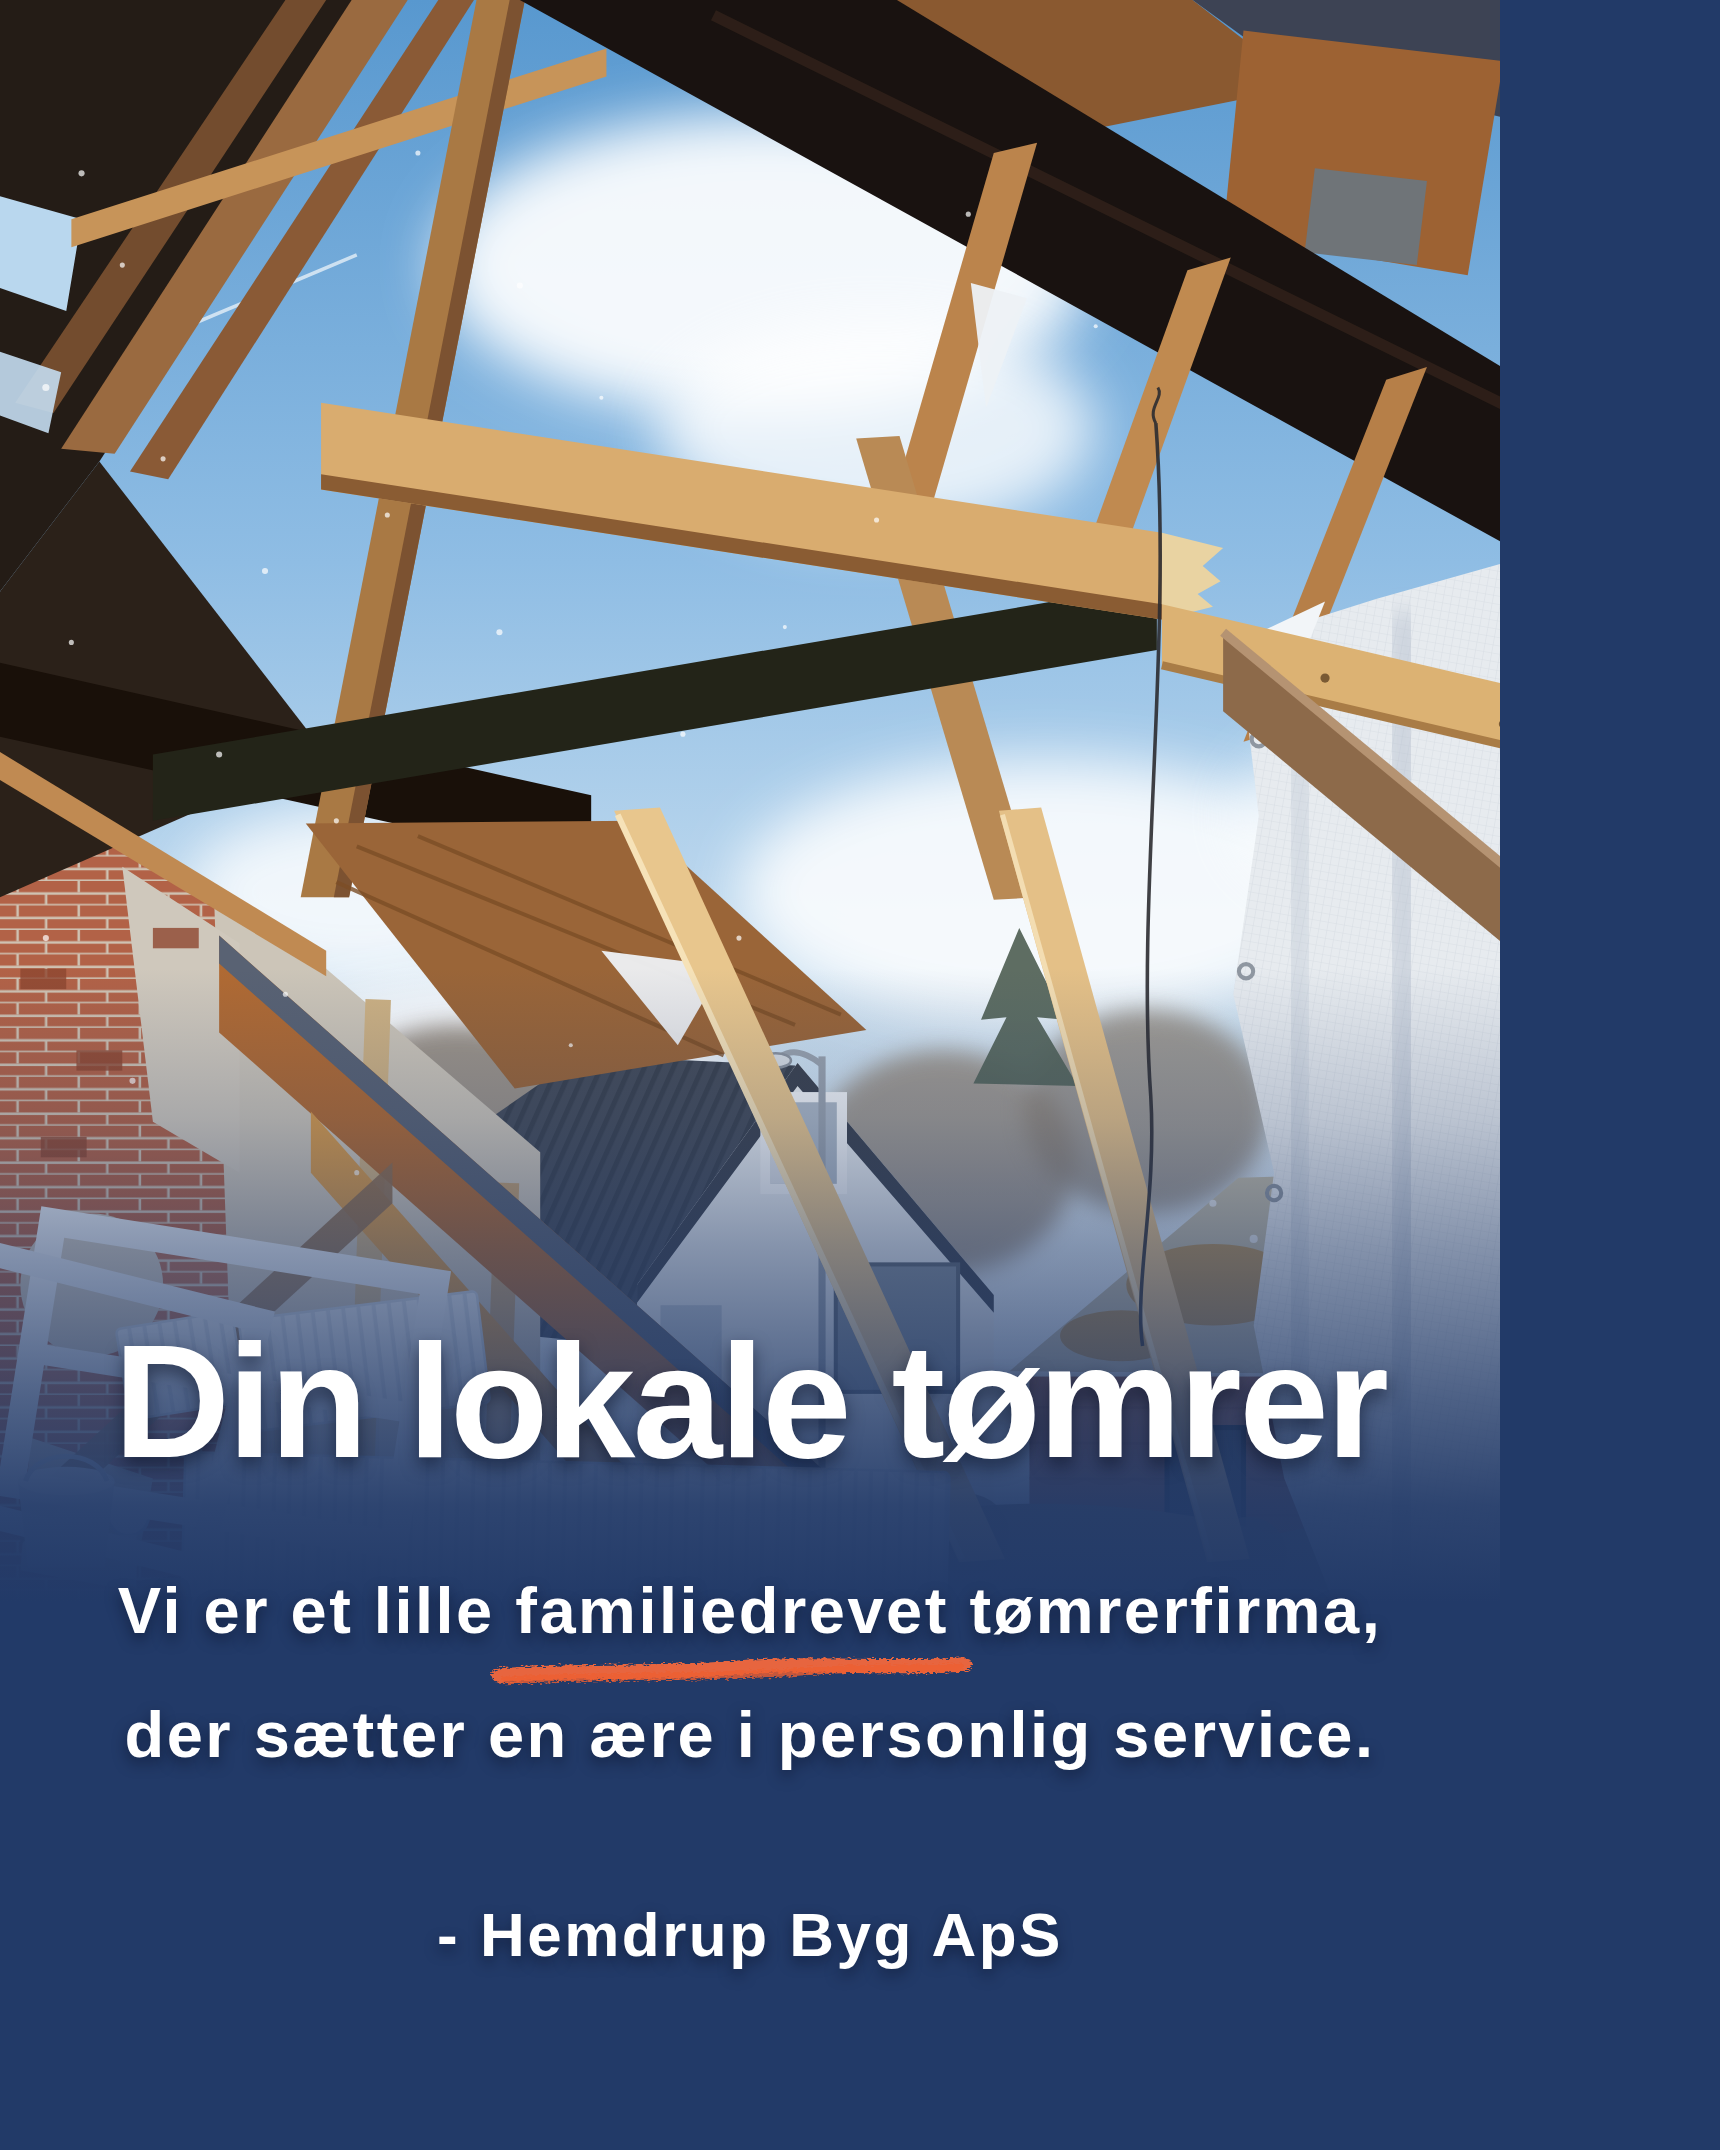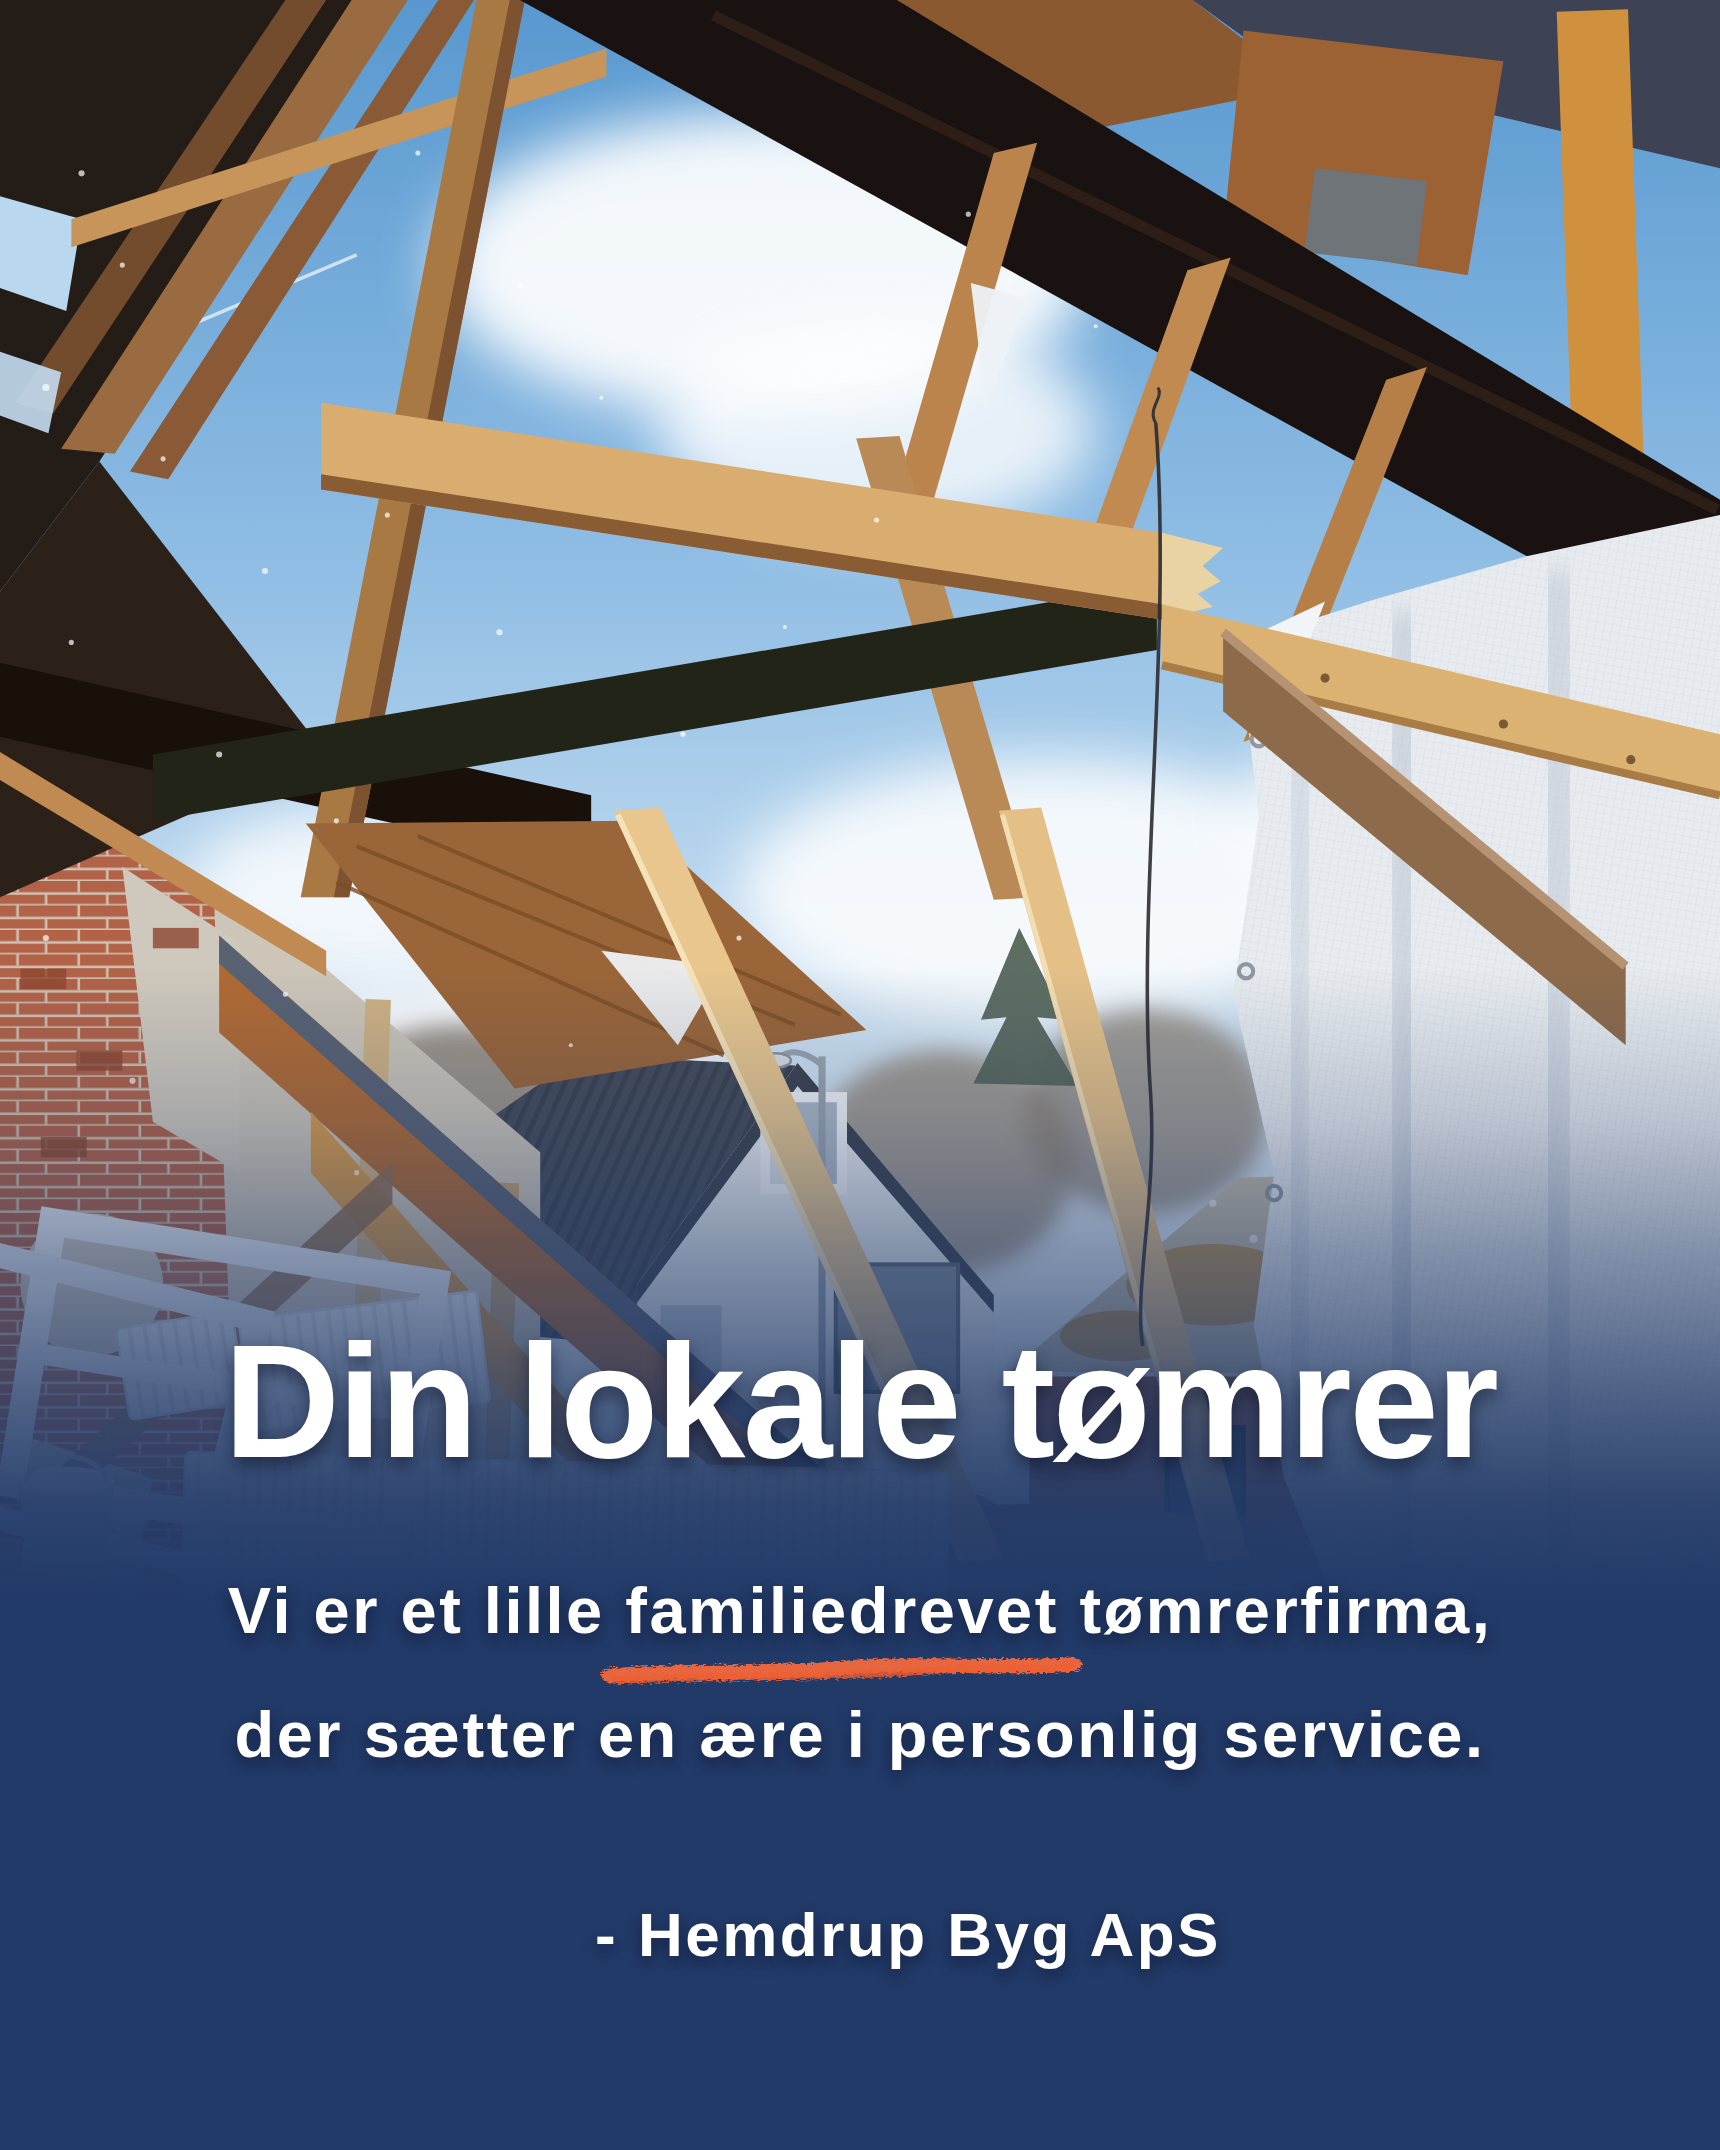--- a/index.html
+++ b/index.html
@@ -1,21 +1,21 @@
 <!DOCTYPE html>
 <html style="font-size:8.2px"><head>
 <meta charset="utf-8">
 <style>
   html,body{margin:0;padding:0;}
   body{
     width:1720px;height:2151px;
     background:#223a68;
     font-family:"Liberation Sans","DejaVu Sans",sans-serif;
   }
-  .canvas{position:relative;width:1720px;height:2151px;overflow:hidden;background:#223a68;}
+  .canvas{position:relative;width:1500px;height:2151px;overflow:hidden;background:#223a68;}
   .photo{position:absolute;top:0;left:0;width:1720px;height:1606px;display:block;}
   .overlay{
     position:absolute;left:0;top:0;width:100%;height:100%;
     background:linear-gradient(180deg,
       rgba(34,58,104,0) 0%,
       rgba(34,58,104,0) 45%,
       rgba(34,58,104,0.22) 52%,
       rgba(34,58,104,0.50) 58%,
       rgba(34,58,104,0.78) 65%,
       rgba(34,58,104,0.94) 70%,
@@ -32,21 +32,20 @@
     position:absolute;left:0;width:100%;margin:0;text-align:center;
     font-size:65px;font-weight:700;letter-spacing:2.5px;line-height:1;color:#ffffff;
     text-shadow:0 6.1px 13.3px rgba(7,14,34,.5);
   }
   .sub1{top:1578px;}
   .sub2{top:1702px;}
   .attr{
     position:absolute;left:0;top:1904px;width:100%;margin:0;text-align:center;
     font-size:62px;font-weight:700;letter-spacing:2.5px;line-height:1;color:#ffffff;
     text-shadow:0 6.1px 13.3px rgba(7,14,34,.5);
-    padding-left:48px;
   }
   .hl{position:relative;display:inline-block;}
   .brush{position:absolute;left:-6%;top:100%;width:112%;height:38px;margin-top:8.2px;overflow:visible;}
 </style>
 </head>
 <body>
 
 <div class="canvas">
 
   <svg class="photo" viewBox="0 0 3375 3150" preserveAspectRatio="none" xmlns="http://www.w3.org/2000/svg">

